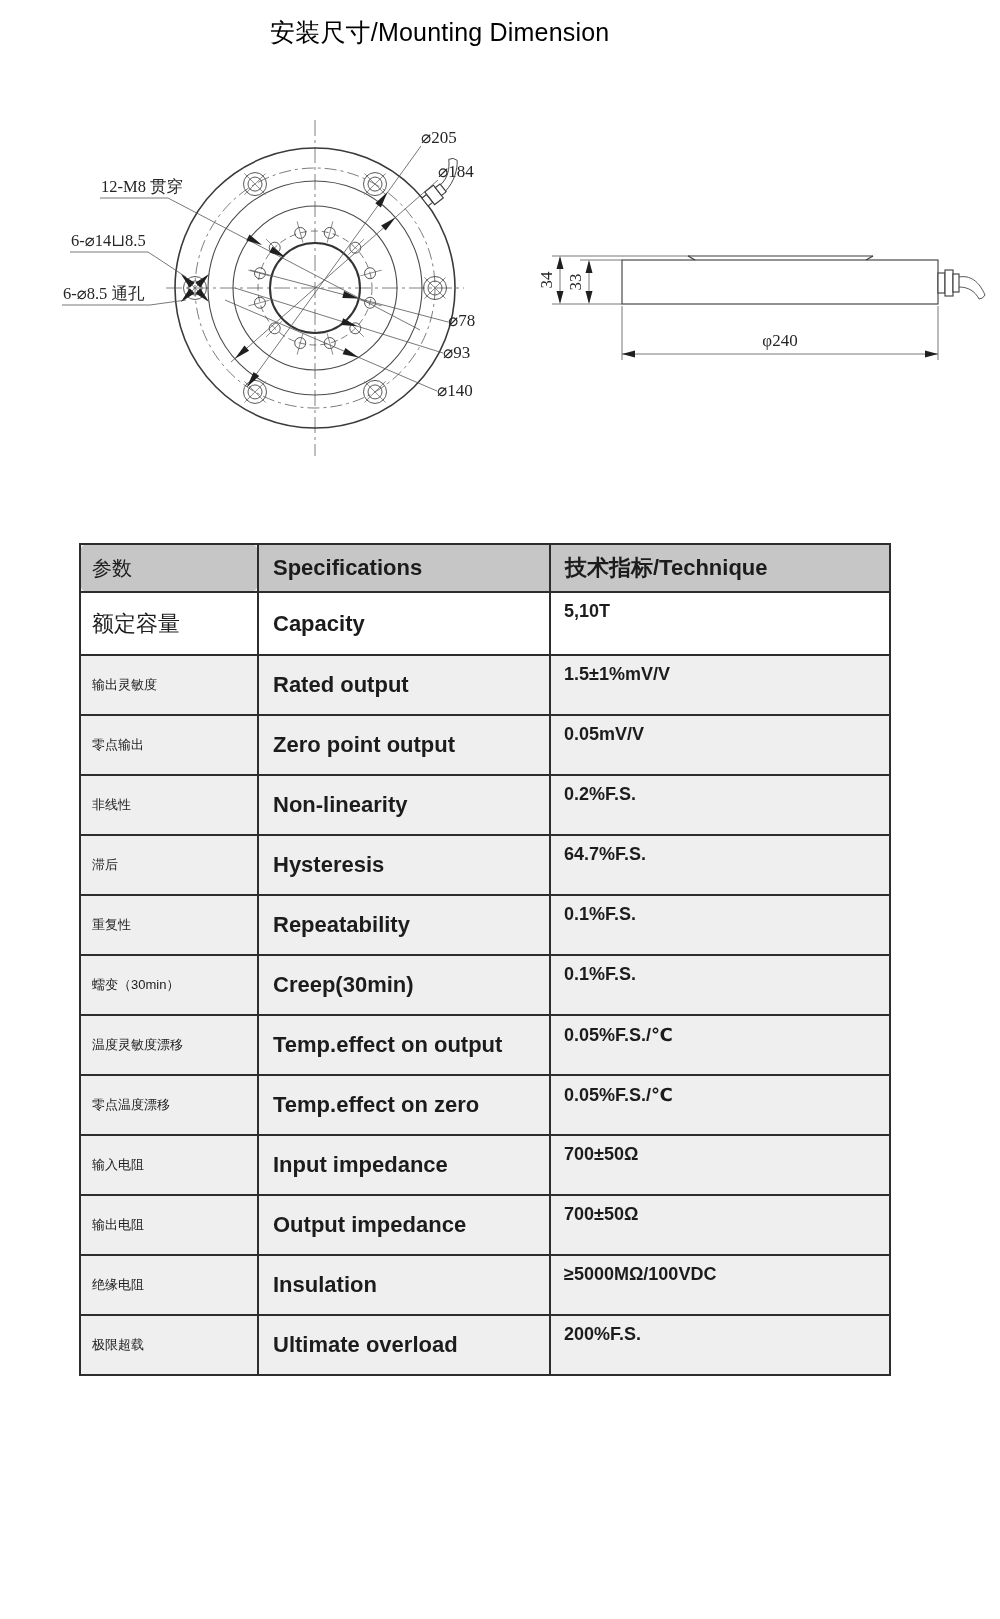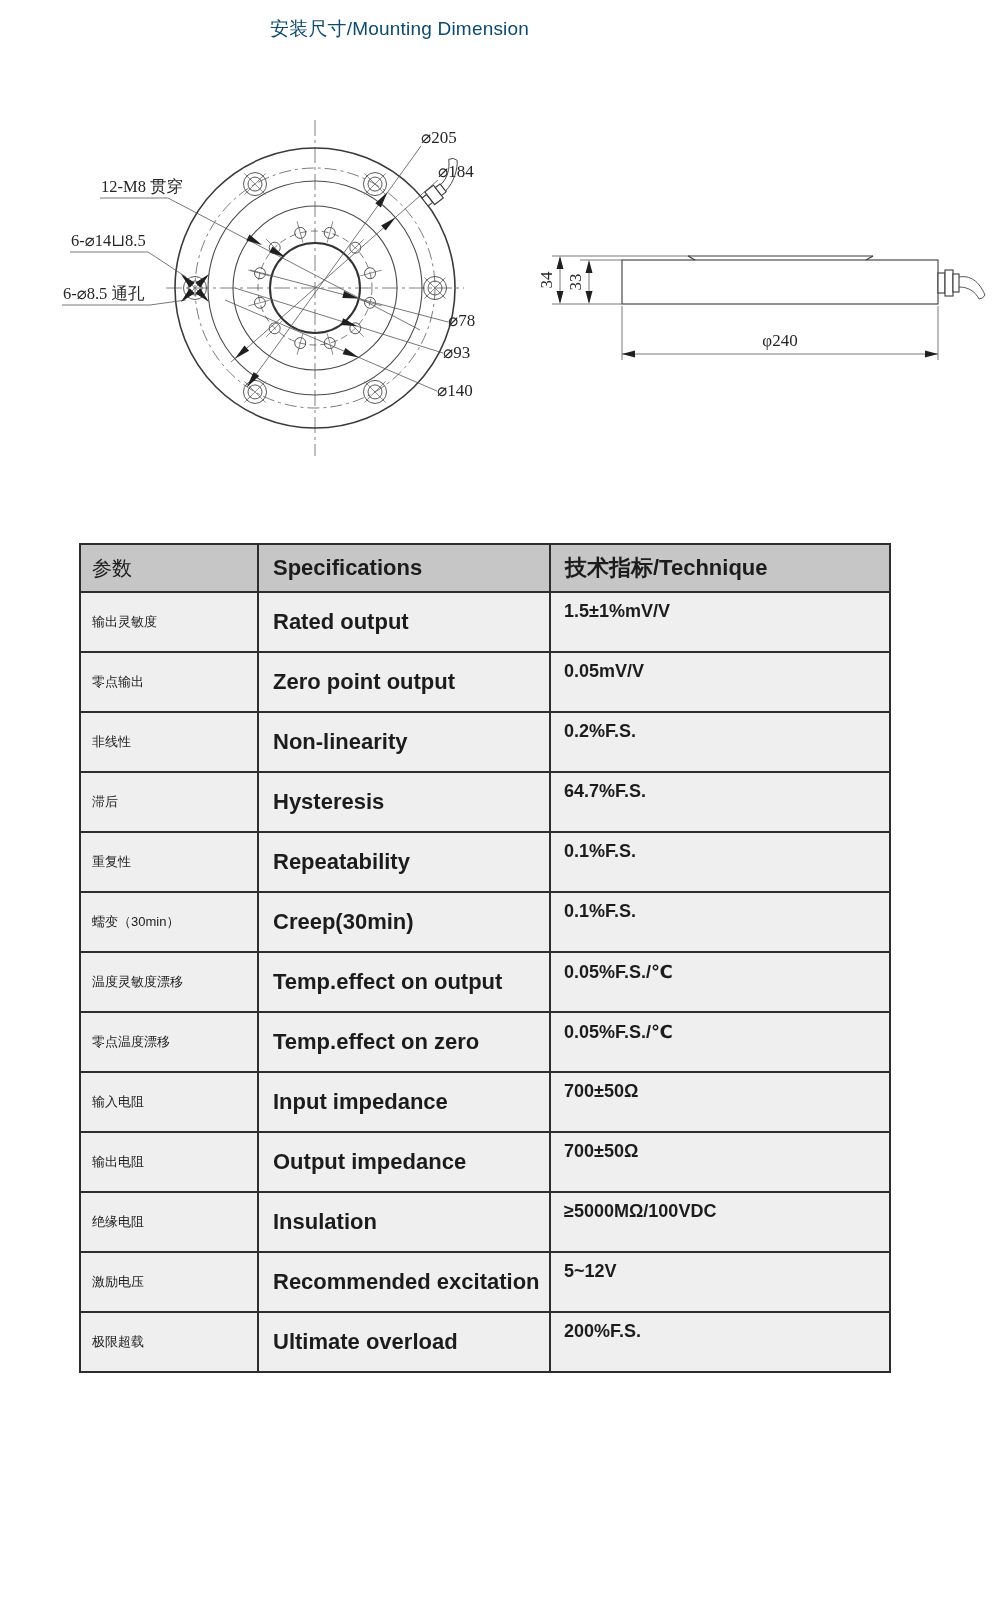--- a/index.html
+++ b/index.html
@@ -1,21 +1,21 @@
 <!DOCTYPE html>
 <html><head>
 <meta charset="utf-8">
 <style>
   html,body{margin:0;padding:0;}
   body{
     width:1000px;height:1619px;background:#ffffff;position:relative;
     font-family:"Liberation Sans","DejaVu Sans",sans-serif;color:#1c1c1c;overflow:hidden;
   }
   .page-title{
-    position:absolute;left:270px;top:16px;font-size:19px;font-weight:400;color:#0c4a6e;
+    position:absolute;left:270px;top:16px;font-size:25px;font-weight:400;color:#000000;
     letter-spacing:.2px;white-space:nowrap;
   }
   
   svg.drawing{position:absolute;left:0;top:0;}
   svg .s16{fill:none;stroke:#3a3a3a;stroke-width:1.6;}
   svg .s11{fill:none;stroke:#4a4a4a;stroke-width:1.1;}
   svg .s20{fill:none;stroke:#343434;stroke-width:2;}
   svg .dashdot{fill:none;stroke:#5a5a5a;stroke-width:.8;stroke-dasharray:12 4 3 4;}
   svg .dash{fill:none;stroke:#5a5a5a;stroke-width:.8;stroke-dasharray:7 4;}
   svg .cl{stroke:#606060;stroke-width:.8;stroke-dasharray:16 4 3 4;}
@@ -32,21 +32,21 @@
   table.spec{
     position:absolute;left:79px;top:543px;width:810px;border-collapse:collapse;
     table-layout:fixed;background:#efefef;
   }
   table.spec col.c1{width:178px;}
   table.spec col.c2{width:292px;}
   table.spec col.c3{width:340px;}
   table.spec th,table.spec td{border:2px solid #2d2d2d;text-align:left;}
   table.spec thead th{background:#c6c6c6;height:44px;}
   th.cn,td.cn{font-size:13px;font-weight:400;padding-left:11px;}
-  thead th.cn{font-size:20px;}
+  thead th.cn{font-size:20px;border-radius:8px;}
   th.en,td.en{font-size:22px;font-weight:700;padding-left:14px;}
   td.value{font-size:18px;font-weight:700;padding-left:13px;vertical-align:top;padding-top:8px;}
   tbody td{height:49px;background:#efefef;}
   tbody tr.first td{background:#ffffff;height:52px;}
   tbody tr.first td.cn{font-size:22px;}
 </style>
 </head>
 <body>
 
 <div class="page-title">安装尺寸/Mounting Dimension</div>
@@ -210,20 +210,25 @@
       <col class="c3">
     </colgroup>
   <thead>
     <tr>
       <th class="cn">参数</th>
       <th class="en">Specifications</th>
       <th class="en">技术指标/Technique</th>
     </tr>
   </thead>
   <tbody>
+      <tr class="first">
+        <td class="cn">额定容量</td>
+        <td class="en">Capacity</td>
+        <td class="value">5,10T</td>
+      </tr>
       <tr>
         <td class="cn">输出灵敏度</td>
         <td class="en">Rated output</td>
         <td class="value">1.5±1%mV/V</td>
       </tr>
       <tr>
         <td class="cn">零点输出</td>
         <td class="en">Zero point output</td>
         <td class="value">0.05mV/V</td>
       </tr>
@@ -266,23 +271,18 @@
         <td class="cn">输出电阻</td>
         <td class="en">Output impedance</td>
         <td class="value">700±50Ω</td>
       </tr>
       <tr>
         <td class="cn">绝缘电阻</td>
         <td class="en">Insulation</td>
         <td class="value">≥5000MΩ/100VDC</td>
       </tr>
       <tr>
-        <td class="cn">激励电压</td>
-        <td class="en">Recommended excitation</td>
-        <td class="value">5~12V</td>
-      </tr>
-      <tr>
         <td class="cn">极限超载</td>
         <td class="en">Ultimate overload</td>
         <td class="value">200%F.S.</td>
       </tr>
     </tbody>
 </table>
 
 </body></html>

